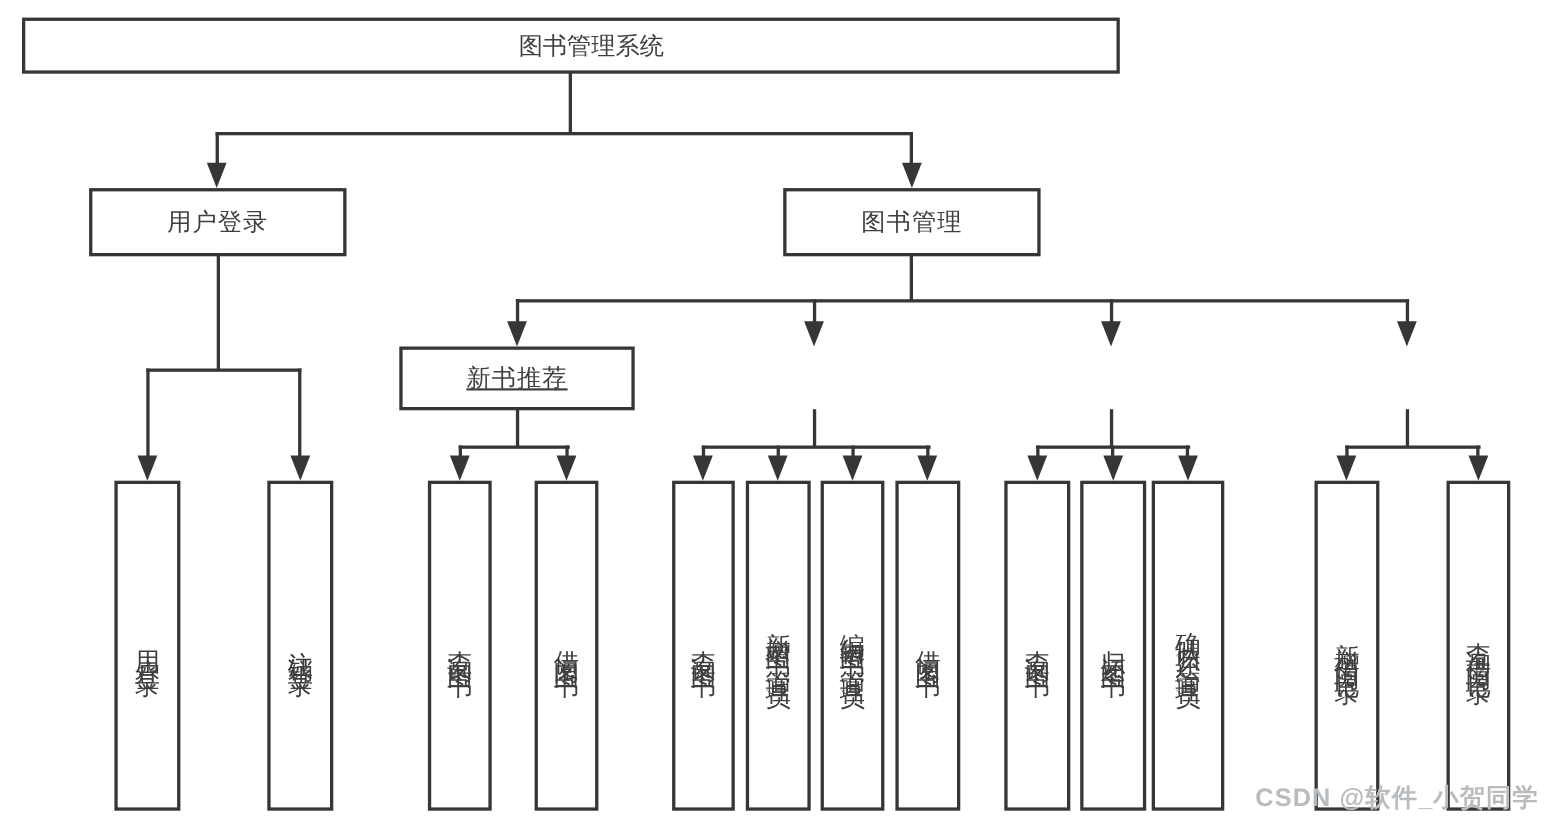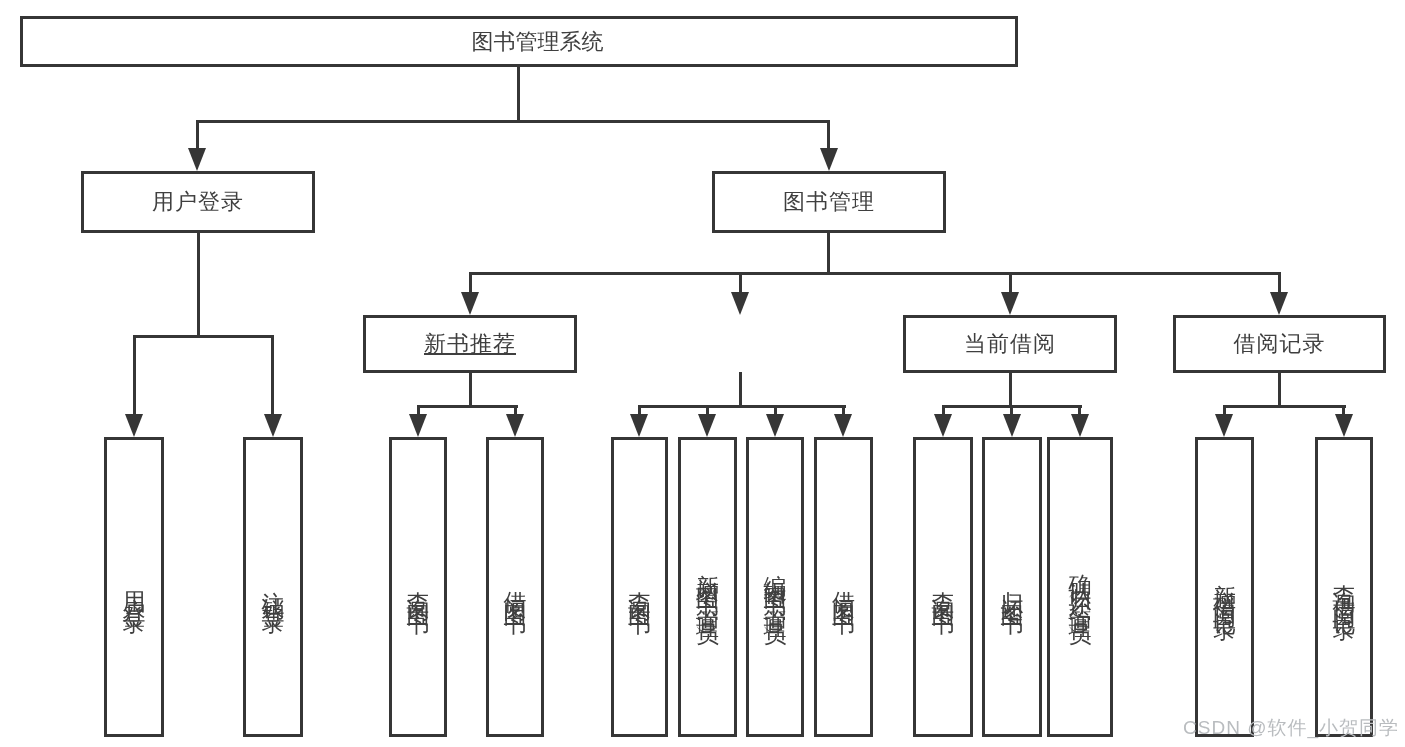--- a/index.html
+++ b/index.html
@@ -44,24 +44,25 @@
   .arrow {
     position: absolute;
     width: 0; height: 0;
     border-left: 9px solid transparent;
     border-right: 9px solid transparent;
     border-top: 23px solid var(--line);
   }
   .watermark {
     position: absolute;
     right: 6px; bottom: 6px;
-    font-size: 19px;
+    font-size: 23px;
     color: var(--wm);
     z-index: 5;
     letter-spacing: 1px;
+    font-weight: bold;
   }
 </style>
 </head>
 <body>
 
 <div class="canvas">
 
   <div class="node root" style="left:20px; top:16px; width:998px; height:51px;">
     <span>图书管理系统</span>
   </div>
@@ -72,27 +73,21 @@
 
   <div class="node hnode" style="left:712px; top:171px; width:234px; height:62px;align-items:center;">
     <span>图书管理</span>
   </div>
 
   <div class="node hnode" style="left:363px; top:315px; width:214px; height:58px;text-decoration:underline;">
     <span>新书推荐</span>
   </div>
 
 
-  <div class="node hnode" style="left:903px; top:315px; width:214px; height:58px;">
-    <span>当前借阅</span>
-  </div>
 
-  <div class="node hnode" style="left:1173px; top:315px; width:213px; height:58px;">
-    <span>借阅记录</span>
-  </div>
 
   <div class="node leaf" style="left:104px; width:60px;">
     <span class="vtext">用户登录</span>
   </div>
   <div class="node leaf" style="left:243px; width:60px;">
     <span class="vtext">注销登录</span>
   </div>
 
   <div class="node leaf" style="left:389px; width:58px;">
     <span class="vtext">查询图书</span>

